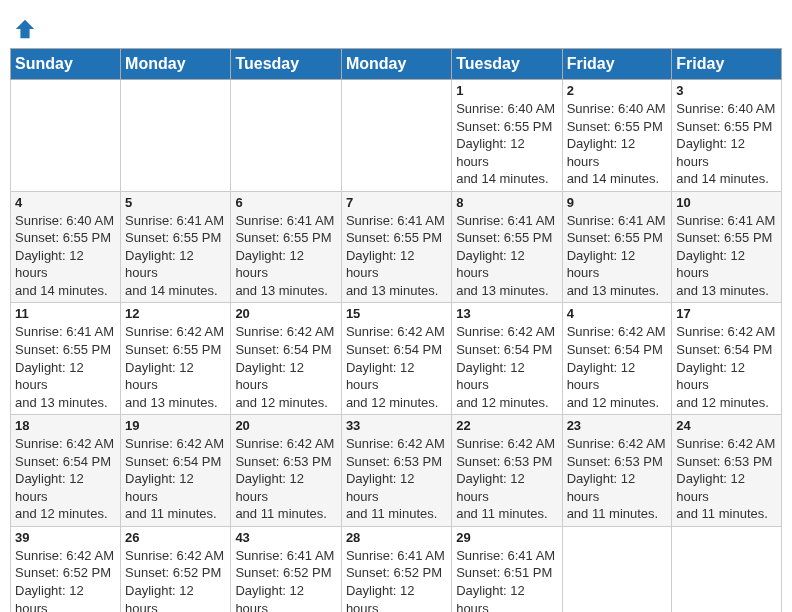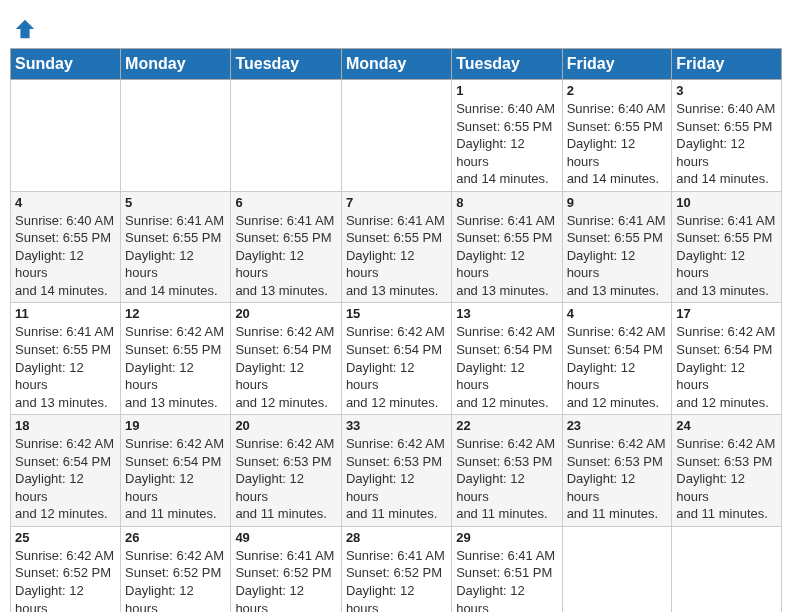--- a/index.html
+++ b/index.html
@@ -302,35 +302,35 @@
         <td>
           <span class="day-num">24</span>
           <div class="day-info" style="white-space: pre-line;">Sunrise: 6:42 AM
 Sunset: 6:53 PM
 Daylight: 12 hours
 and 11 minutes.</div>
         </td>
       </tr>
       <tr>
         <td>
-          <span class="day-num">25</span>
+          <span class="day-num">39</span>
           <div class="day-info" style="white-space: pre-line;">Sunrise: 6:42 AM
 Sunset: 6:52 PM
 Daylight: 12 hours
 and 10 minutes.</div>
         </td>
         <td>
           <span class="day-num">26</span>
           <div class="day-info" style="white-space: pre-line;">Sunrise: 6:42 AM
 Sunset: 6:52 PM
 Daylight: 12 hours
 and 10 minutes.</div>
         </td>
         <td>
-          <span class="day-num">49</span>
+          <span class="day-num">43</span>
           <div class="day-info" style="white-space: pre-line;">Sunrise: 6:41 AM
 Sunset: 6:52 PM
 Daylight: 12 hours
 and 10 minutes.</div>
         </td>
         <td>
           <span class="day-num">28</span>
           <div class="day-info" style="white-space: pre-line;">Sunrise: 6:41 AM
 Sunset: 6:52 PM
 Daylight: 12 hours

